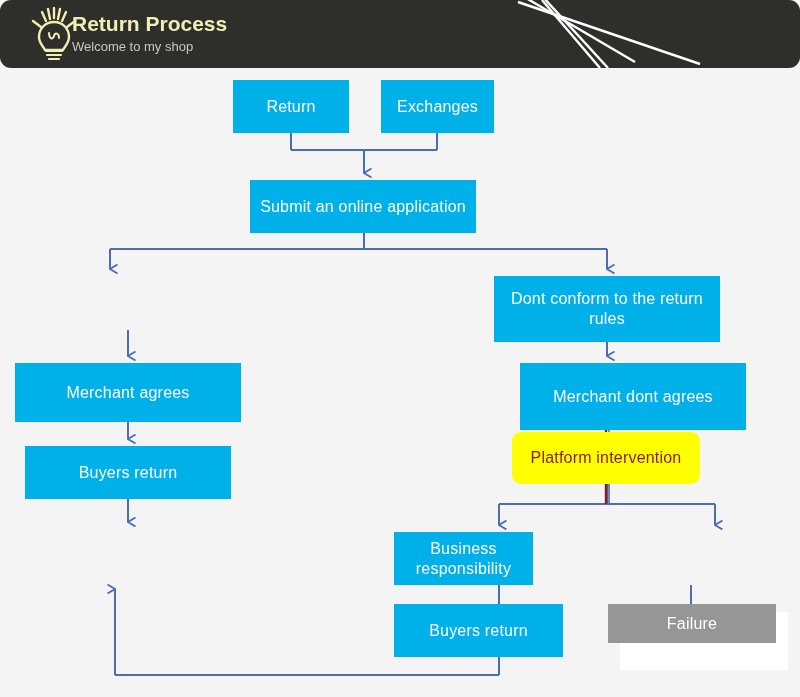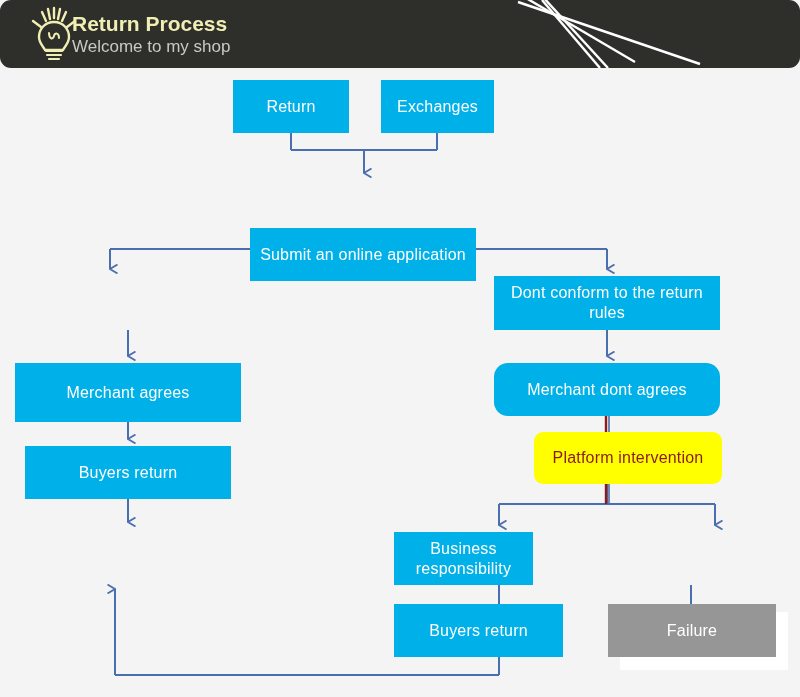--- a/index.html
+++ b/index.html
@@ -45,21 +45,21 @@
   }
   #title {
     font-size: 21px;
     font-weight: bold;
     color: #f2 efb0;
     color: #f0eeb2;
     line-height: 25px;
     white-space: nowrap;
   }
   #subtitle {
-    font-size: 17px;
+    font-size: 13px;
     color: #c9c9c4;
     line-height: 18px;
     margin-top: 2px;
     white-space: nowrap;
   }
 
   
   #wires {
     position: absolute;
     left: 0; top: 0;
@@ -82,21 +82,20 @@
     letter-spacing: 0.2px;
     padding: 2px 6px;
   }
   .node.blue   { background: #00b0e8; }
   .node.gray   { background: #969696; }
   .node.yellow {
     background: #ffff00;
     color: #8b1a1a;
     border-radius: 9px;
     z-index: 3;
-    margin-left: 22px;
   }
   .shadow-plate {
     position: absolute;
     background: #ffffff;
     z-index: 0;
   }
   .node.onshadow { z-index: 1; }
 </style>
 </head>
 <body>
@@ -185,34 +184,34 @@
   </svg>
 
   <div class="node blue" style="left:233px; top:80px;  width:116px; height:53px;">
     <span>Return</span>
   </div>
 
   <div class="node blue" style="left:381px; top:80px;  width:113px; height:53px;">
     <span>Exchanges</span>
   </div>
 
-  <div class="node blue" style="left:250px; top:180px; width:226px; height:53px;margin-top:48px;">
+  <div class="node blue" style="left:250px; top:180px; width:226px; height:53px;">
     <span>Submit an online application</span>
   </div>
 
 
-  <div class="node blue" style="left:494px; top:276px; width:226px; height:54px;">
+  <div class="node blue" style="left:494px; top:276px; width:226px; height:66px;">
     <span>Dont conform to the return rules</span>
   </div>
 
   <div class="node blue" style="left:15px;  top:363px; width:226px; height:59px;">
     <span>Merchant agrees</span>
   </div>
 
-  <div class="node blue" style="left:494px; top:363px; width:226px; height:53px;border-radius:14px;">
+  <div class="node blue" style="left:520px; top:363px; width:226px; height:67px;">
     <span>Merchant dont agrees</span>
   </div>
 
   <div class="node blue" style="left:25px;  top:446px; width:206px; height:53px;">
     <span>Buyers return</span>
   </div>
 
   <div class="node yellow" style="left:512px; top:432px; width:188px; height:52px;">
     <span>Platform intervention</span>
   </div>
@@ -221,17 +220,17 @@
   <div class="node blue" style="left:394px; top:532px; width:139px; height:53px;">
     <span>Business responsibility</span>
   </div>
 
 
   <div class="node blue" style="left:394px; top:604px; width:169px; height:53px;">
     <span>Buyers return</span>
   </div>
 
   <div class="shadow-plate" style="left:620px; top:612px; width:168px; height:58px;"></div>
-  <div class="node gray onshadow" style="left:608px; top:604px; width:168px; height:53px;text-align:center;">
+  <div class="node gray onshadow" style="left:608px; top:604px; width:168px; height:39px;text-align:center;">
     <span>Failure</span>
   </div>
 
 </div>
 
 </body></html>

